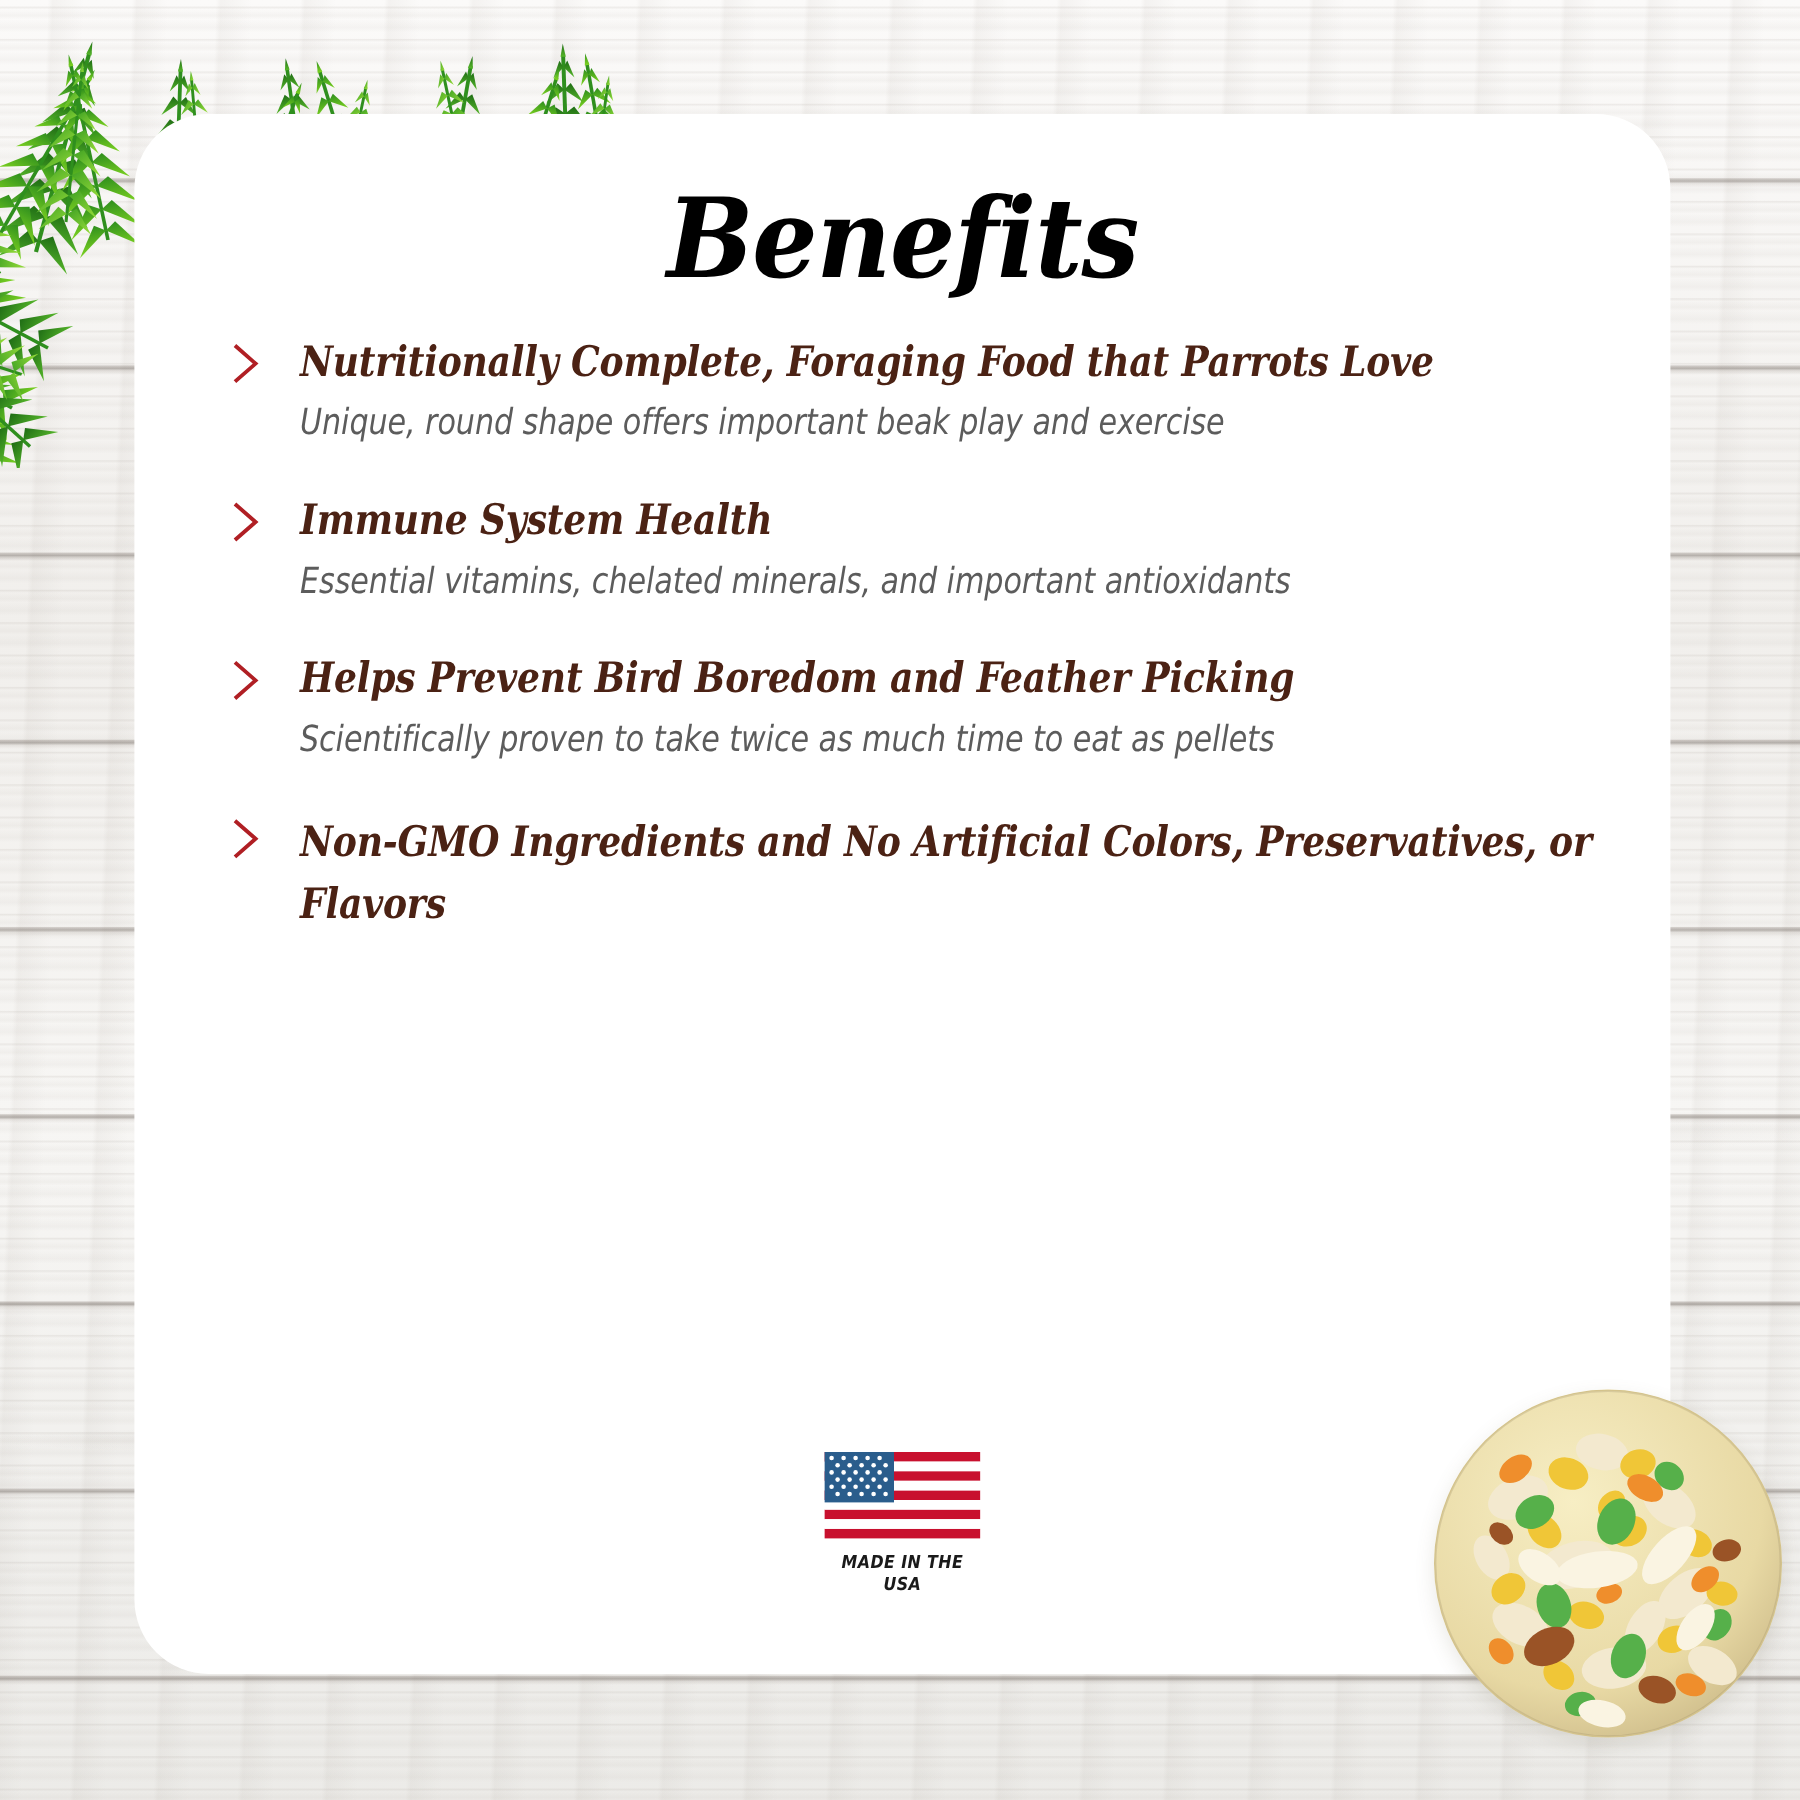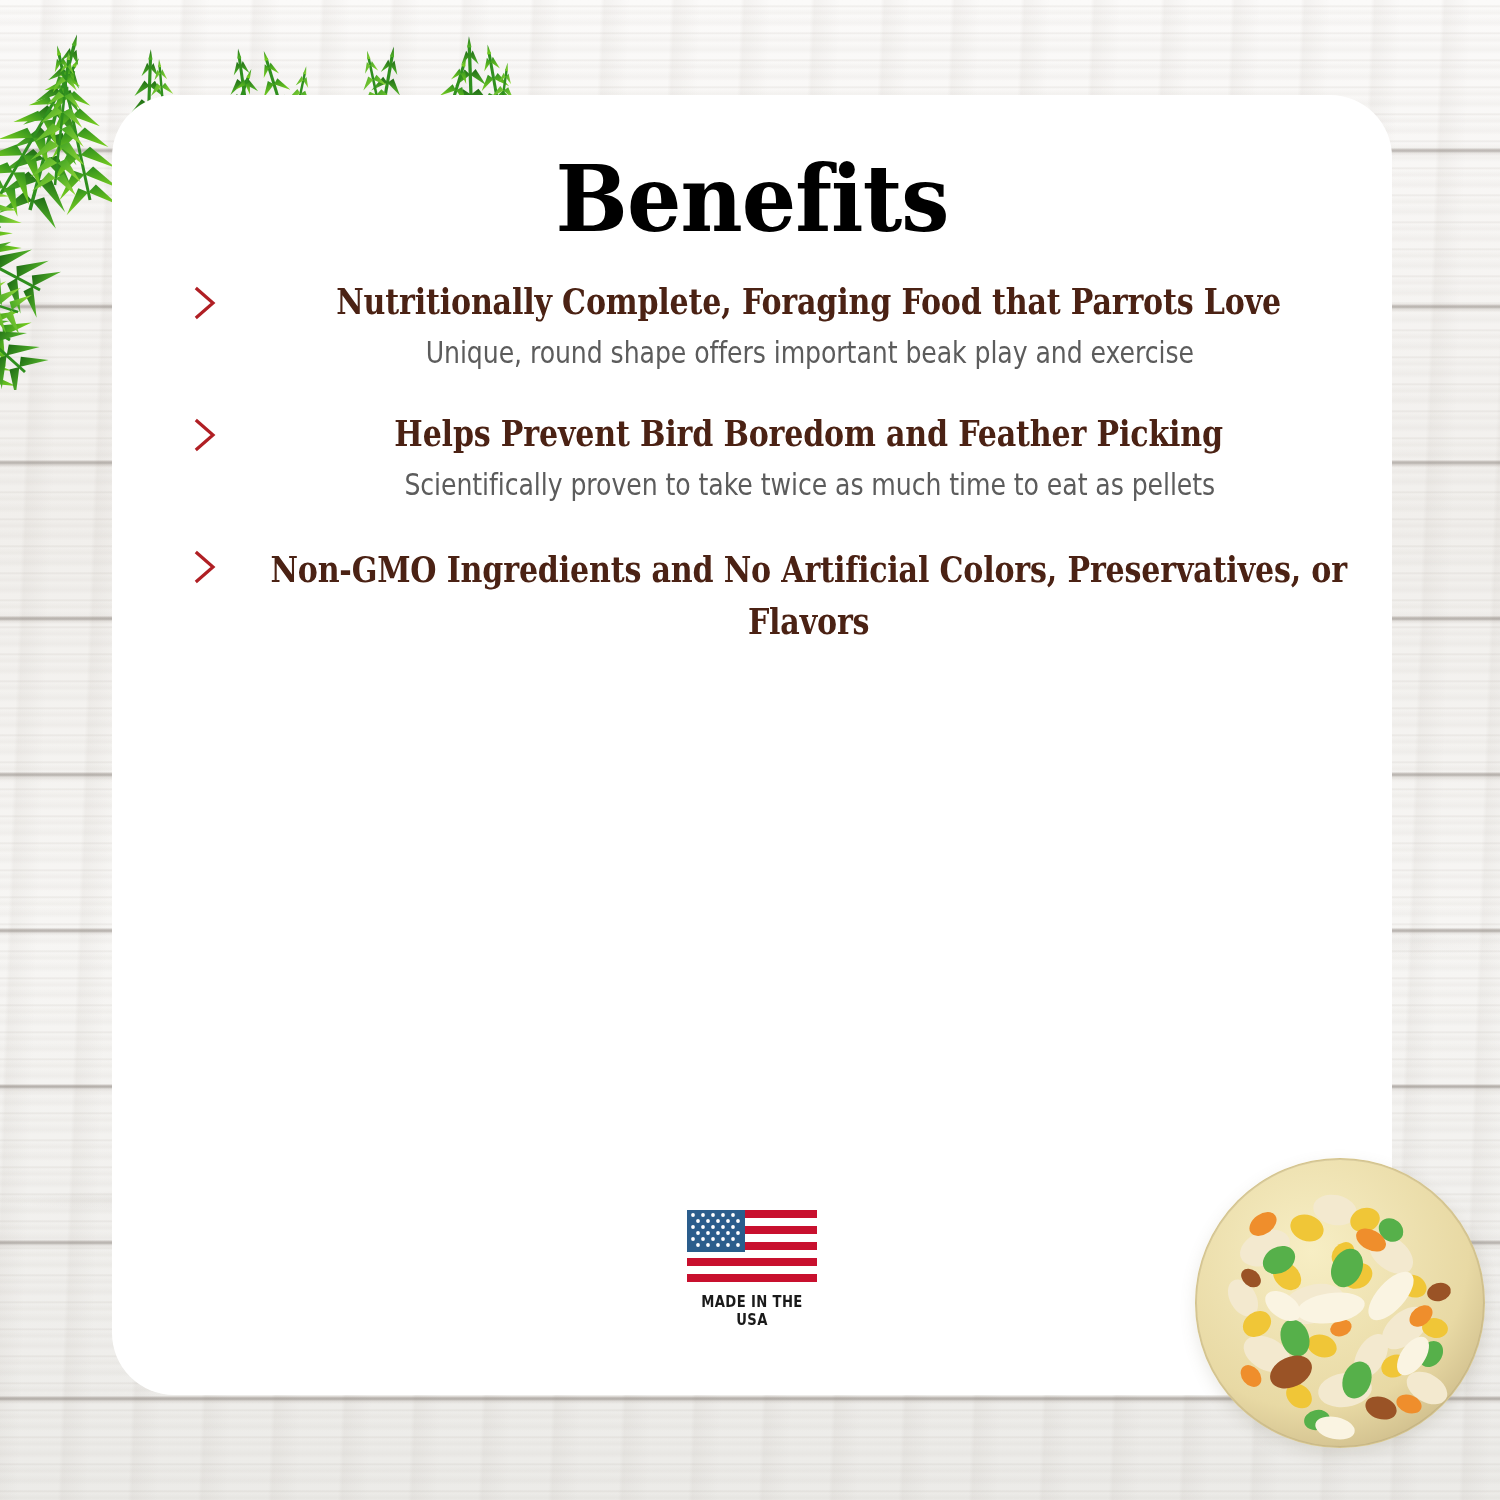--- a/index.html
+++ b/index.html
@@ -8,20 +8,21 @@
     overflow:hidden;
     font-family:"Liberation Sans", sans-serif;
   }
 
   
   #page {
     position:relative;
     width:1500px; height:1500px;
     background-color:#a3a3a3;
     overflow:hidden;
+    font-style:italic;
   }
   #wood {
     position:absolute; inset:0;
     background-color:#f4f3f1;
     background-image:
       
       repeating-linear-gradient(
         180deg,
         rgba(0,0,0,0)        0px,
         rgba(0,0,0,0)      148px,
@@ -88,21 +89,21 @@
     color:#000000;
     transform:scaleX(.93);
   }
 
   
   #list {
     position:absolute;
     left:78px; top:185px;
     width:1180px;
   }
-  .item { position:relative; padding-left:60px; margin-bottom:40px;text-align:center; }
+  .item { position:relative; padding-left:60px; margin-bottom:40px; }
   .item:last-child { margin-bottom:0; }
 
   .chev {
     position:absolute;
     left:3px; top:6px;
     width:26px; height:34px;
   }
   .chev svg { display:block; width:100%; height:100%; }
 
   .head {
@@ -262,20 +263,29 @@
         <span class="chev">
           <svg viewBox="0 0 26 34">
               <path d="M4 3 L20 17 L4 31" fill="none" stroke="#b01f24" stroke-width="3.2" stroke-linecap="square"></path>
             </svg>
         </span>
         <div class="head">Nutritionally Complete, Foraging Food that Parrots Love</div>
         <div class="sub">Unique, round shape offers important beak play and exercise</div>
       </div>
 
 
+      <div class="item">
+        <span class="chev">
+          <svg viewBox="0 0 26 34">
+              <path d="M4 3 L20 17 L4 31" fill="none" stroke="#b01f24" stroke-width="3.2" stroke-linecap="square"></path>
+            </svg>
+        </span>
+        <div class="head">Immune System Health</div>
+        <div class="sub">Essential vitamins, chelated minerals, and important antioxidants</div>
+      </div>
 
 
       <div class="item">
         <span class="chev">
           <svg viewBox="0 0 26 34">
               <path d="M4 3 L20 17 L4 31" fill="none" stroke="#b01f24" stroke-width="3.2" stroke-linecap="square"></path>
             </svg>
         </span>
         <div class="head">Helps Prevent Bird Boredom and Feather Picking</div>
         <div class="sub">Scientifically proven to take twice as much time to eat as pellets</div>

